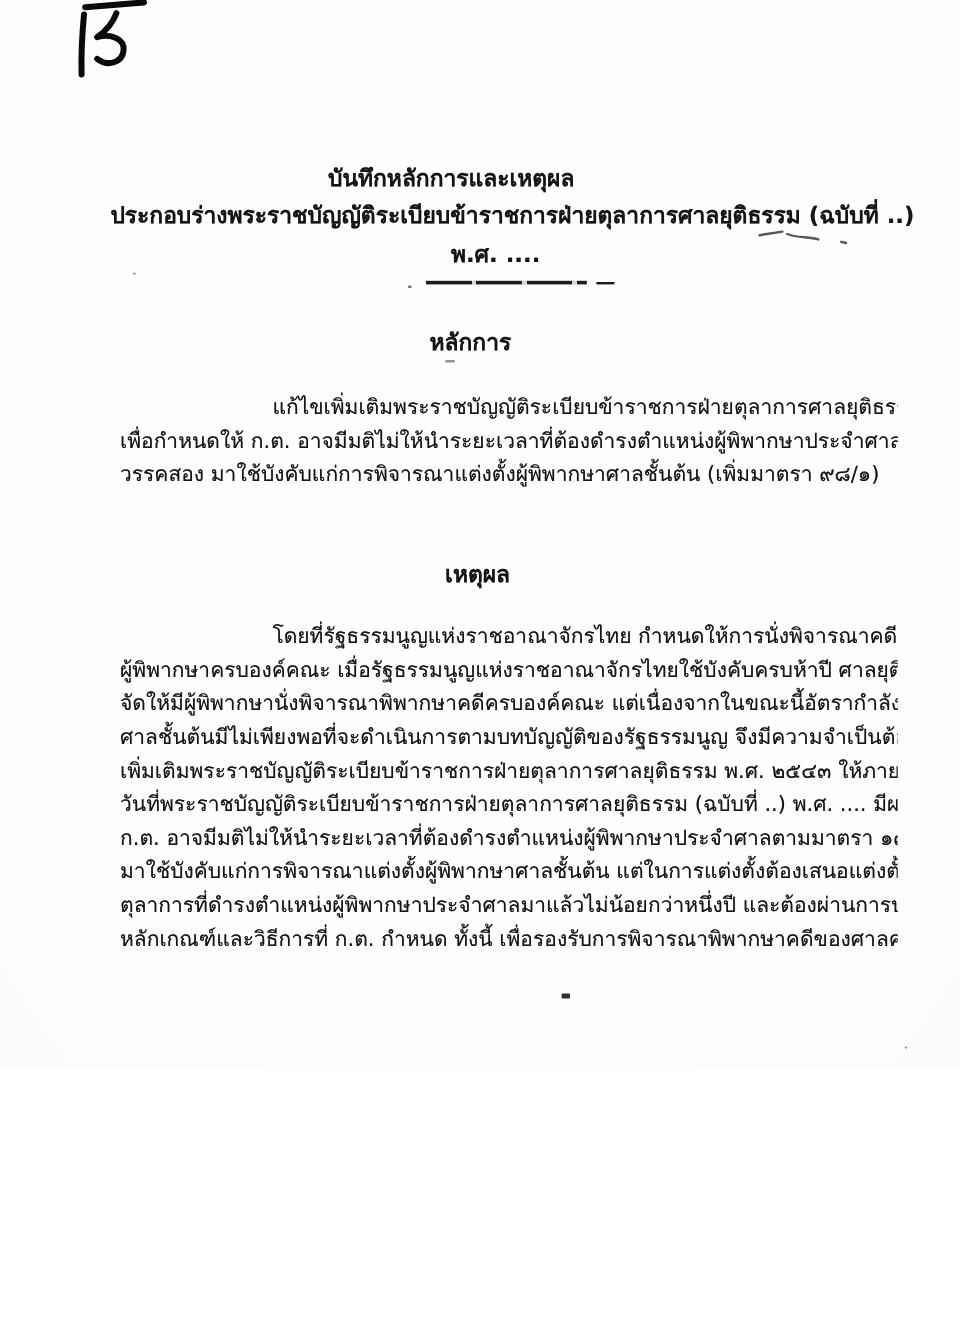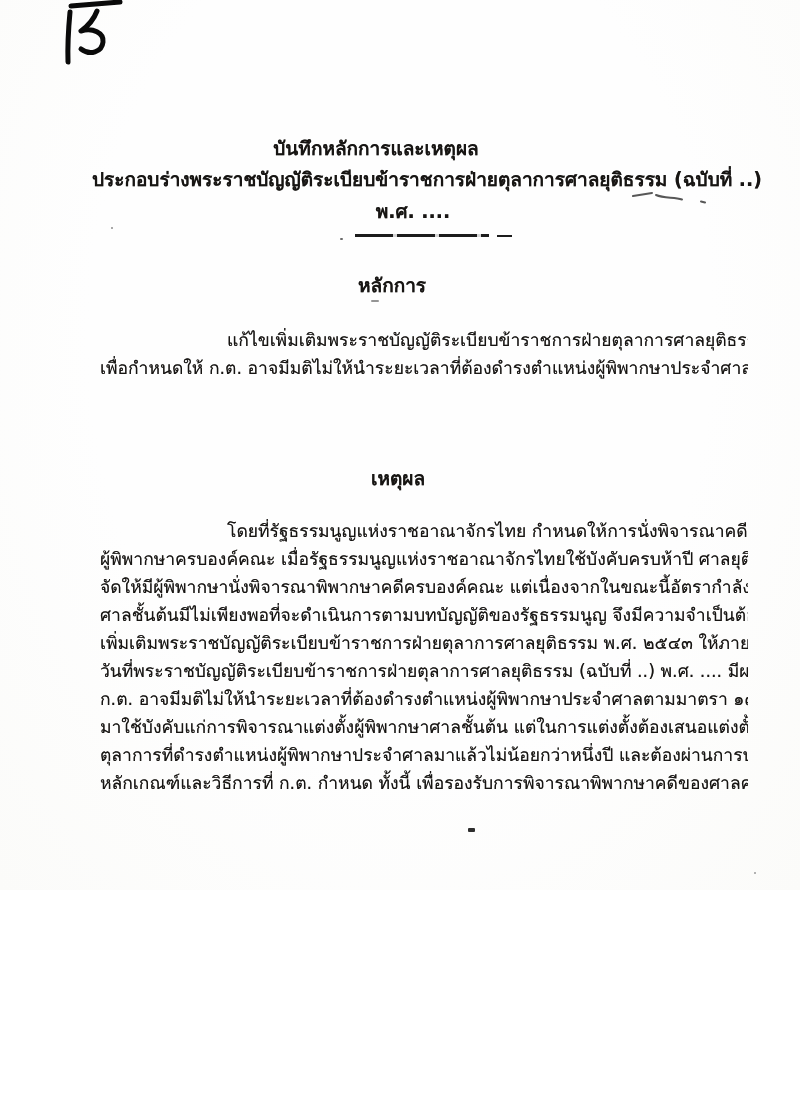--- a/index.html
+++ b/index.html
@@ -81,20 +81,21 @@
     </g>
   </svg>
 
   <div class="rule-a"></div>
   <div class="rule-b"></div>
 
   <div class="txt center bold heading h-principle">หลักการ</div>
   <div class="para p1">
     <div class="line indent">แก้ไขเพิ่มเติมพระราชบัญญัติระเบียบข้าราชการฝ่ายตุลาการศาลยุติธรรม พ.ศ. ๒๕๔๓</div>
     <div class="line">เพื่อกำหนดให้ ก.ต. อาจมีมติไม่ให้นำระยะเวลาที่ต้องดำรงตำแหน่งผู้พิพากษาประจำศาลตามมาตรา ๑๗</div>
+    <div class="line">วรรคสอง มาใช้บังคับแก่การพิจารณาแต่งตั้งผู้พิพากษาศาลชั้นต้น (เพิ่มมาตรา ๙๘/๑)</div>
   </div>
 
   <div class="txt center bold heading h-reason">เหตุผล</div>
   <div class="para p2">
     <div class="line indent">โดยที่รัฐธรรมนูญแห่งราชอาณาจักรไทย กำหนดให้การนั่งพิจารณาคดีของศาลต้องมี</div>
     <div class="line">ผู้พิพากษาครบองค์คณะ เมื่อรัฐธรรมนูญแห่งราชอาณาจักรไทยใช้บังคับครบห้าปี ศาลยุติธรรมจึงต้อง</div>
     <div class="line">จัดให้มีผู้พิพากษานั่งพิจารณาพิพากษาคดีครบองค์คณะ แต่เนื่องจากในขณะนี้อัตรากำลังผู้พิพากษา</div>
     <div class="line">ศาลชั้นต้นมีไม่เพียงพอที่จะดำเนินการตามบทบัญญัติของรัฐธรรมนูญ จึงมีความจำเป็นต้องแก้ไข</div>
     <div class="line">เพิ่มเติมพระราชบัญญัติระเบียบข้าราชการฝ่ายตุลาการศาลยุติธรรม พ.ศ. ๒๕๔๓ ให้ภายในห้าปีนับแต่</div>
     <div class="line">วันที่พระราชบัญญัติระเบียบข้าราชการฝ่ายตุลาการศาลยุติธรรม (ฉบับที่ ..) พ.ศ. .... มีผลใช้บังคับ</div>

